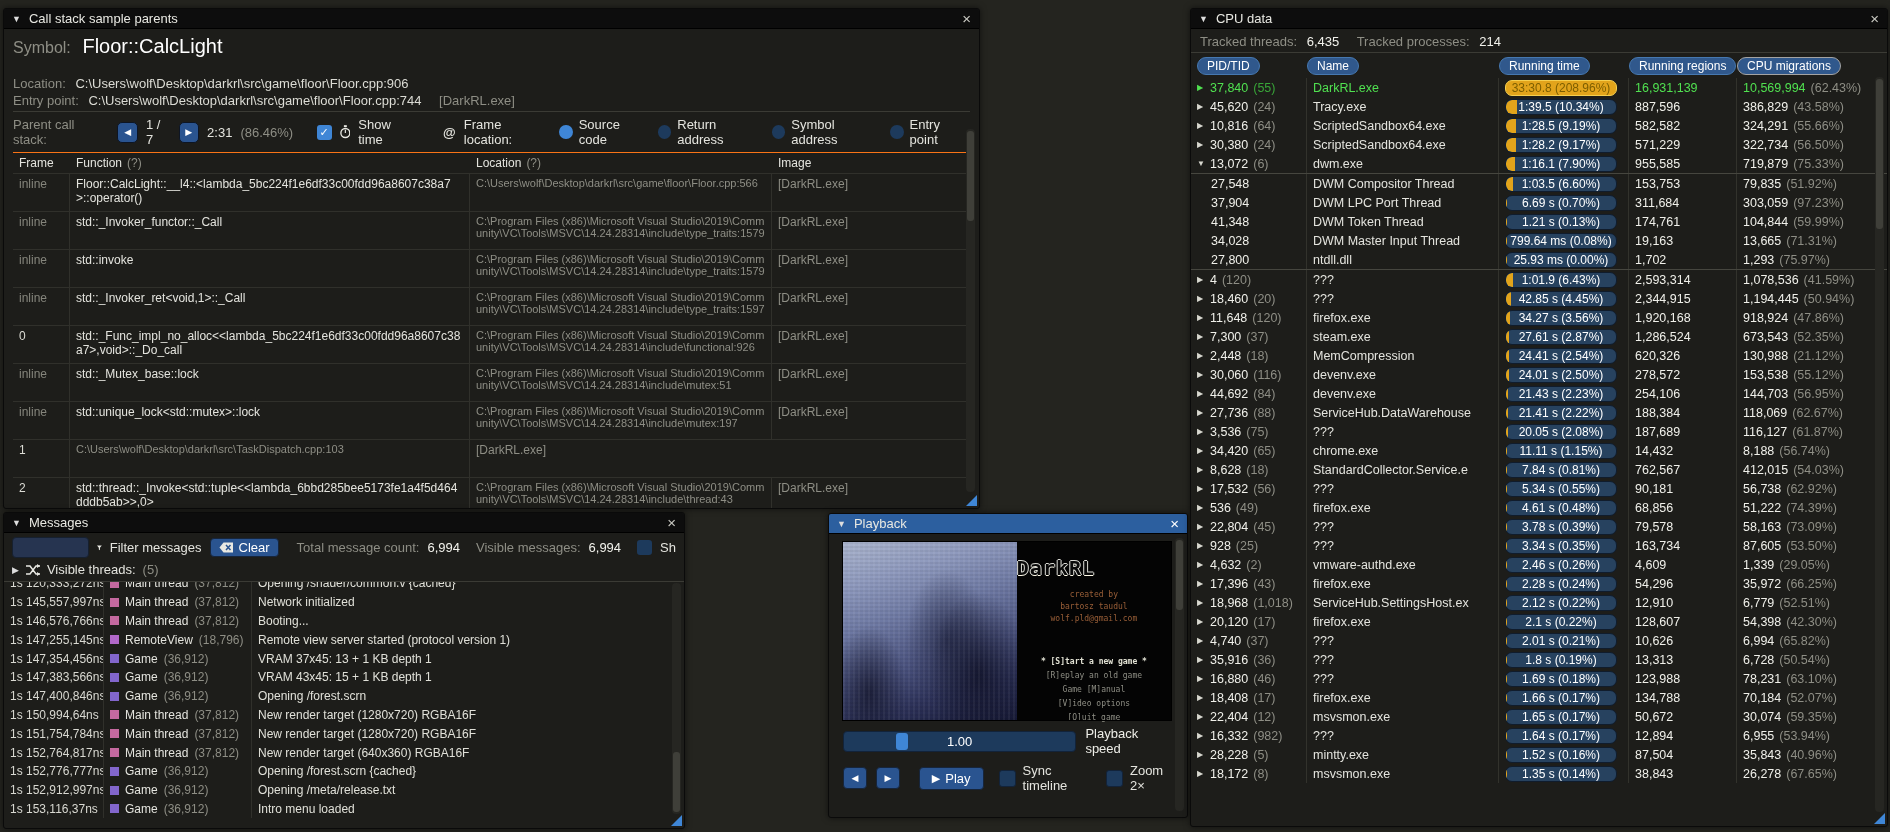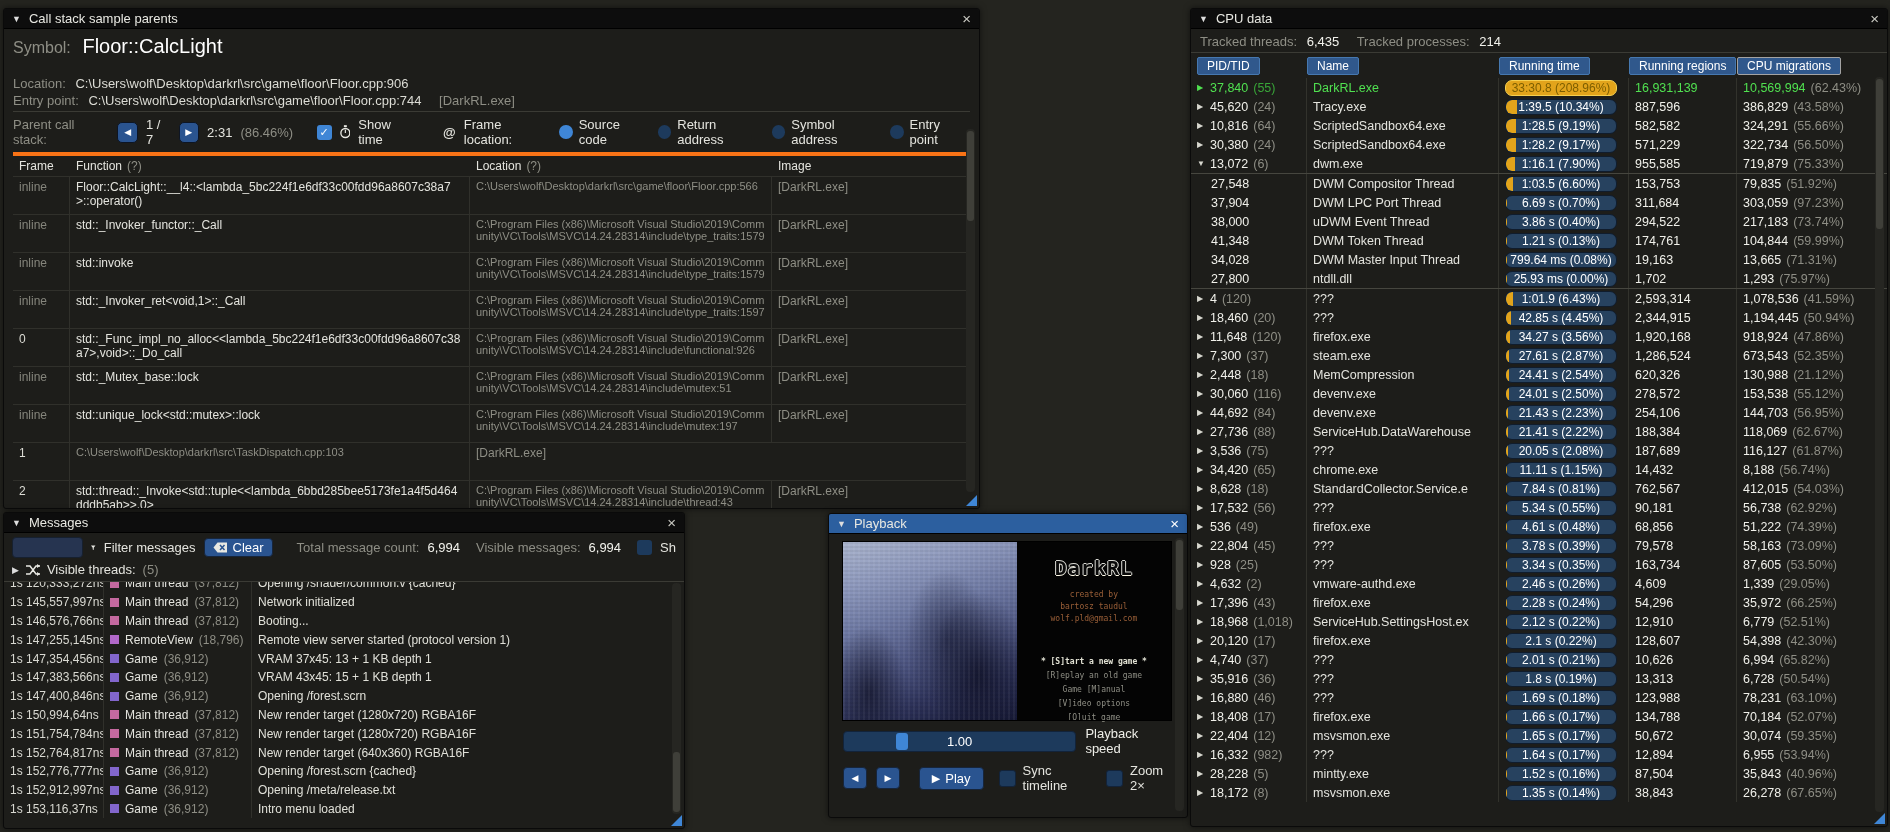--- a/index.html
+++ b/index.html
@@ -31,21 +31,21 @@
   .kv .img{color:#8e8e85;margin-left:14px}
   .navrow{display:flex;align-items:center;gap:8px;margin:5px 0;font-size:13px}
   .navbtn{width:19px;height:19px;border-radius:5px;background:#2a5490;border:1px solid #0d1524;
           color:#fff;display:inline-flex;align-items:center;justify-content:center;font-size:9px}
   .chk{width:15px;height:15px;border-radius:3px;background:#1d3a5c;display:inline-flex;
        align-items:center;justify-content:center;font-size:11px;color:#fff}
   .chk.on{background:#3f86d6}
   .radio{width:14px;height:14px;border-radius:50%;background:#1d3a5c;display:inline-block}
   .radio.on{background:#3f86d6}
   .ritem{display:flex;align-items:center;gap:6px}
-  .cs-table{border-top:4px solid #f97316;margin-top:2px;font-size:12px}
+  .cs-table{border-top:1px solid #f97316;margin-top:2px;font-size:12px}
   .cs-head,.cs-row{display:grid;grid-template-columns:57px 400px 302px 1fr}
   .cs-head>div{padding:3px 6px;color:#e4e4de}
   .cs-head .hint{color:#8e8e85;margin-left:5px}
   .cs-row{border-top:1px solid #30302b;min-height:37px}
   .cs-row>div{padding:3px 6px;border-right:1px solid #30302b;overflow:hidden}
   .cs-row>div:last-child{border-right:none}
   .cs-head>div{border-right:1px solid transparent}
   .c-frame{color:#dcdcd5}
   .c-frame.inline{color:#85857c}
   .c-fn{color:#e4e4de;word-break:break-all}
@@ -75,21 +75,21 @@
   .fi-left{width:53%;position:relative;overflow:hidden;
      background:
        radial-gradient(70px 120px at 78% 75%, rgba(16,18,40,.85), rgba(16,18,40,0) 70%),
        radial-gradient(60px 100px at 60% 55%, rgba(30,34,62,.7), rgba(30,34,62,0) 70%),
        radial-gradient(50px 90px at 15% 85%, rgba(20,22,44,.8), rgba(20,22,44,0) 75%),
        linear-gradient(163deg,#aab4cc 0%,#8e99bd 20%,#6d78a2 40%,#4a527e 62%,#2c3158 80%,#161936 100%)}
   .fi-left::after{content:"";position:absolute;inset:0;
      background:repeating-linear-gradient(90deg,rgba(255,255,255,.05) 0 2px,transparent 2px 5px),
                 repeating-linear-gradient(0deg,rgba(0,0,10,.06) 0 2px,transparent 2px 4px)}
   .fi-right{width:47%;background:#040404;font-family:"DejaVu Sans Mono",monospace;
-            display:flex;flex-direction:column;align-items:center;padding-top:14px}
+            display:flex;flex-direction:column;padding-top:14px}
   .fi-logo{font-size:20px;font-weight:bold;letter-spacing:1px;color:#0a0a0a;
            text-shadow:-1px 0 #d8d8d2,1px 0 #d8d8d2,0 -1px #d8d8d2,0 1px #fffbe8}
   .fi-credit{font-size:8px;line-height:1.5;color:#9a5f38;text-align:center;margin-top:9px}
   .fi-menu{margin-top:30px;font-size:8px;line-height:1.75;text-align:center;color:#8f8f85}
   .fi-menu div:first-child{color:#e2e2d4;font-weight:bold}
   .sliderrow{display:flex;align-items:center;gap:9px;margin-top:6px}
   .slider{position:relative;width:237px;height:19px;background:#1d3a5c;border-radius:4px;border:1px solid #12233a}
   .shandle{position:absolute;top:1px;bottom:1px;width:12px;background:#3f86d6;border-radius:3px}
   .svalue{position:absolute;inset:0;display:flex;align-items:center;justify-content:center;color:#fff;font-size:13px}
   .slabel{color:#eeeee8;font-size:13px}
@@ -98,21 +98,21 @@
          display:inline-flex;align-items:center;justify-content:center;font-size:9px}
   .playbtn{height:21px;padding:0 12px;font-size:13px}
   .pchk{width:15px;height:15px;border-radius:3px;background:#1d3a5c;border:1px solid #12233a;flex:none}
   .pcheckitem{display:flex;align-items:center;gap:7px;margin-left:6px}
 
   
   #cpu{left:1190px;top:8px;width:696px;height:817px}
   #cpu .stats{padding:5px 9px 3px 9px;font-size:13px;border-bottom:1px solid #3b3b35}
   #cpu .stats b{font-weight:normal;color:#f2f2ec;margin:0 14px 0 6px}
   .cpu-head{display:grid;grid-template-columns:110px 192px 130px 108px 1fr;padding:4px 0 3px 6px}
-  .colpill{display:inline-block;background:#30588c;border:1px solid #46амb0;border-radius:2px;
+  .colpill{display:inline-block;background:#30588c;border:1px solid #46амb0;border-radius:9px;
            padding:1px 9px;font-size:12px;color:#fff;justify-self:start}
   .cpu-body{position:relative;font-size:12.5px}
   .cpu-row{display:grid;grid-template-columns:116px 192px 130px 108px 1fr;height:19px;align-items:center}
   .cpu-row>div{padding:0 4px 0 6px;border-right:1px solid #32322c;height:100%;display:flex;align-items:center;
                overflow:hidden;white-space:nowrap}
   .cpu-row>div:last-child{border-right:none}
   .cpu-row.septop{border-top:1px solid #46463f}
   .arr{display:inline-block;width:13px;font-size:8px;color:#d8d8d0;flex:none}
   .pid{color:#f0f0ea}.cnt{color:#8e8e85;margin-left:5px}
   .pname{color:#e4e4de}
@@ -276,21 +276,21 @@
       <path d="M0 0 H11 L6.8 5.2 V11 L4.2 9.6 V5.2 Z" fill="#e8e8e2"></path>
     </svg>
     <span>Filter messages</span>
     <span class="btn">
       <svg width="15" height="11" viewBox="0 0 15 11">
         <path d="M4.5 0.5 H14 V10.5 H4.5 L0.5 5.5 Z" fill="#e8e8e2"></path>
         <path d="M7 3 L11.5 8 M11.5 3 L7 8" stroke="#2a5490" stroke-width="1.5"></path>
       </svg>
       <span>Clear</span>
     </span>
-    <span class="gray" style="margin-left:16px">Total message count:</span>
+    <span class="gray" style="margin-left:10px">Total message count:</span>
     <span class="white">6,994</span>
     <span class="gray" style="margin-left:8px">Visible messages:</span>
     <span class="white">6,994</span>
     <span class="chk" style="margin-left:8px;flex:none"></span>
     <span>Sh</span>
   </div>
   <div class="threadsrow">
     <span class="tri">▶</span>
     <svg width="14" height="12" viewBox="0 0 14 12">
       <path d="M0 2 H4 L10 10 H14 M0 10 H4 L10 2 H14" stroke="#e8e8e2" stroke-width="1.5" fill="none"></path>
@@ -652,41 +652,20 @@
         <div>
           <span class="regions">311,684</span>
         </div>
         <div>
           <span class="migv">303,059</span>
           <span class="migp">(97.23%)</span>
         </div>
       </div>
       <div class="cpu-row child">
         <div>
-          <span class="pid">38,000</span>
-        </div>
-        <div>
-          <span class="pname">uDWM Event Thread</span>
-        </div>
-        <div>
-          <span class="pill">
-            <span class="pfill" style="width: 0.8%;"></span>
-            <span class="ptext">3.86 s (0.40%)</span>
-          </span>
-        </div>
-        <div>
-          <span class="regions">294,522</span>
-        </div>
-        <div>
-          <span class="migv">217,183</span>
-          <span class="migp">(73.74%)</span>
-        </div>
-      </div>
-      <div class="cpu-row child">
-        <div>
           <span class="pid">41,348</span>
         </div>
         <div>
           <span class="pname">DWM Token Thread</span>
         </div>
         <div>
           <span class="pill">
             <span class="pfill" style="width: 0.8%;"></span>
             <span class="ptext">1.21 s (0.13%)</span>
           </span>

